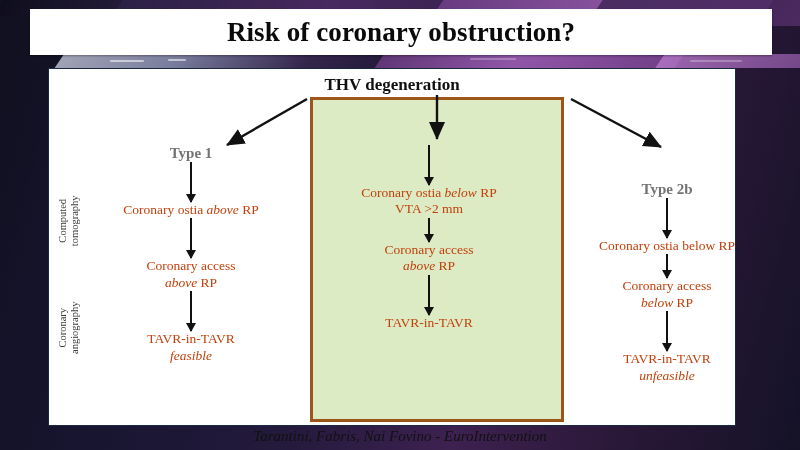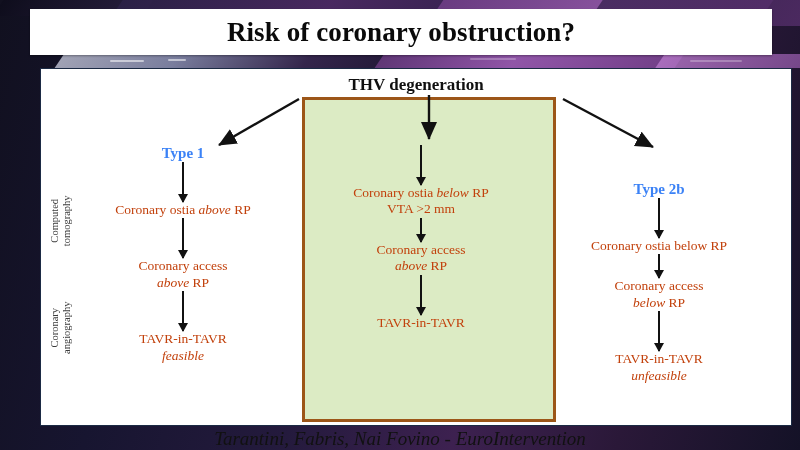--- a/index.html
+++ b/index.html
@@ -36,21 +36,21 @@
     background:#ffffff;
     display:flex;align-items:center;justify-content:center;
     box-shadow:0 1px 2px rgba(0,0,0,.35);
   }
   #title-text{
     font-size:27px;font-weight:bold;color:#0a0a0a;letter-spacing:.1px;white-space:nowrap;
   }
 
   
   #panel{
-    position:absolute;left:40px;top:68px;width:752px;height:358px;
+    position:absolute;left:48px;top:68px;width:688px;height:358px;
     background:#ffffff;border:1.5px solid #1b2a44;box-sizing:border-box;
   }
 
   
   #root-node{
     position:absolute;left:0;right:0;top:6px;text-align:center;
     font-size:17px;font-weight:bold;color:#101010;
   }
 
   
@@ -58,21 +58,21 @@
     position:absolute;left:261px;top:28px;width:254px;height:325px;
     background:#dcebc4;border:3px solid #9c5618;box-sizing:border-box;
   }
 
   
   .column{position:absolute;top:76px;width:236px;text-align:center;}
   #col-type1{left:24px;}
   #col-type2a{left:262px;}
   #col-type2b{left:500px;margin-top:36px;}
 
-  .col-title{font-size:15px;font-weight:bold;color:#3b82f6;}
+  .col-title{font-size:15px;font-weight:bold;color:#737373;}
   .node-text{font-size:13.5px;color:#c2410c;line-height:1.22;}
   .node-text em{font-style:italic;}
 
   
   .v-arrow{position:relative;height:34px;display:flex;justify-content:center;}
   .v-arrow .shaft{width:2px;background:#111;height:100%;}
   .v-arrow .head{
     position:absolute;bottom:-1px;left:50%;transform:translateX(-50%);
     width:0;height:0;border-left:5px solid transparent;border-right:5px solid transparent;
     border-top:9px solid #111;
@@ -88,21 +88,21 @@
     position:absolute;left:-6px;
     font-size:10.5px;color:#3b3b3b;line-height:1.12;text-align:center;
     transform-origin:center center;white-space:nowrap;
   }
   #label-ct{top:140px;left:-28px;width:96px;transform:rotate(-90deg);}
   #label-ca{top:247px;left:-28px;width:96px;transform:rotate(-90deg);}
 
   
   #footer{
     position:absolute;left:0;right:0;top:428px;text-align:center;
-    font-size:19px;font-style:italic;color:#111;
+    font-size:15px;font-style:italic;color:#111;
   }
 </style>
 </head>
 <body>
 
 <div id="slide">
 
   <div class="bg-base"></div>
   <div class="bg-band band-g"></div>
   <div class="bg-band band-a"></div>

